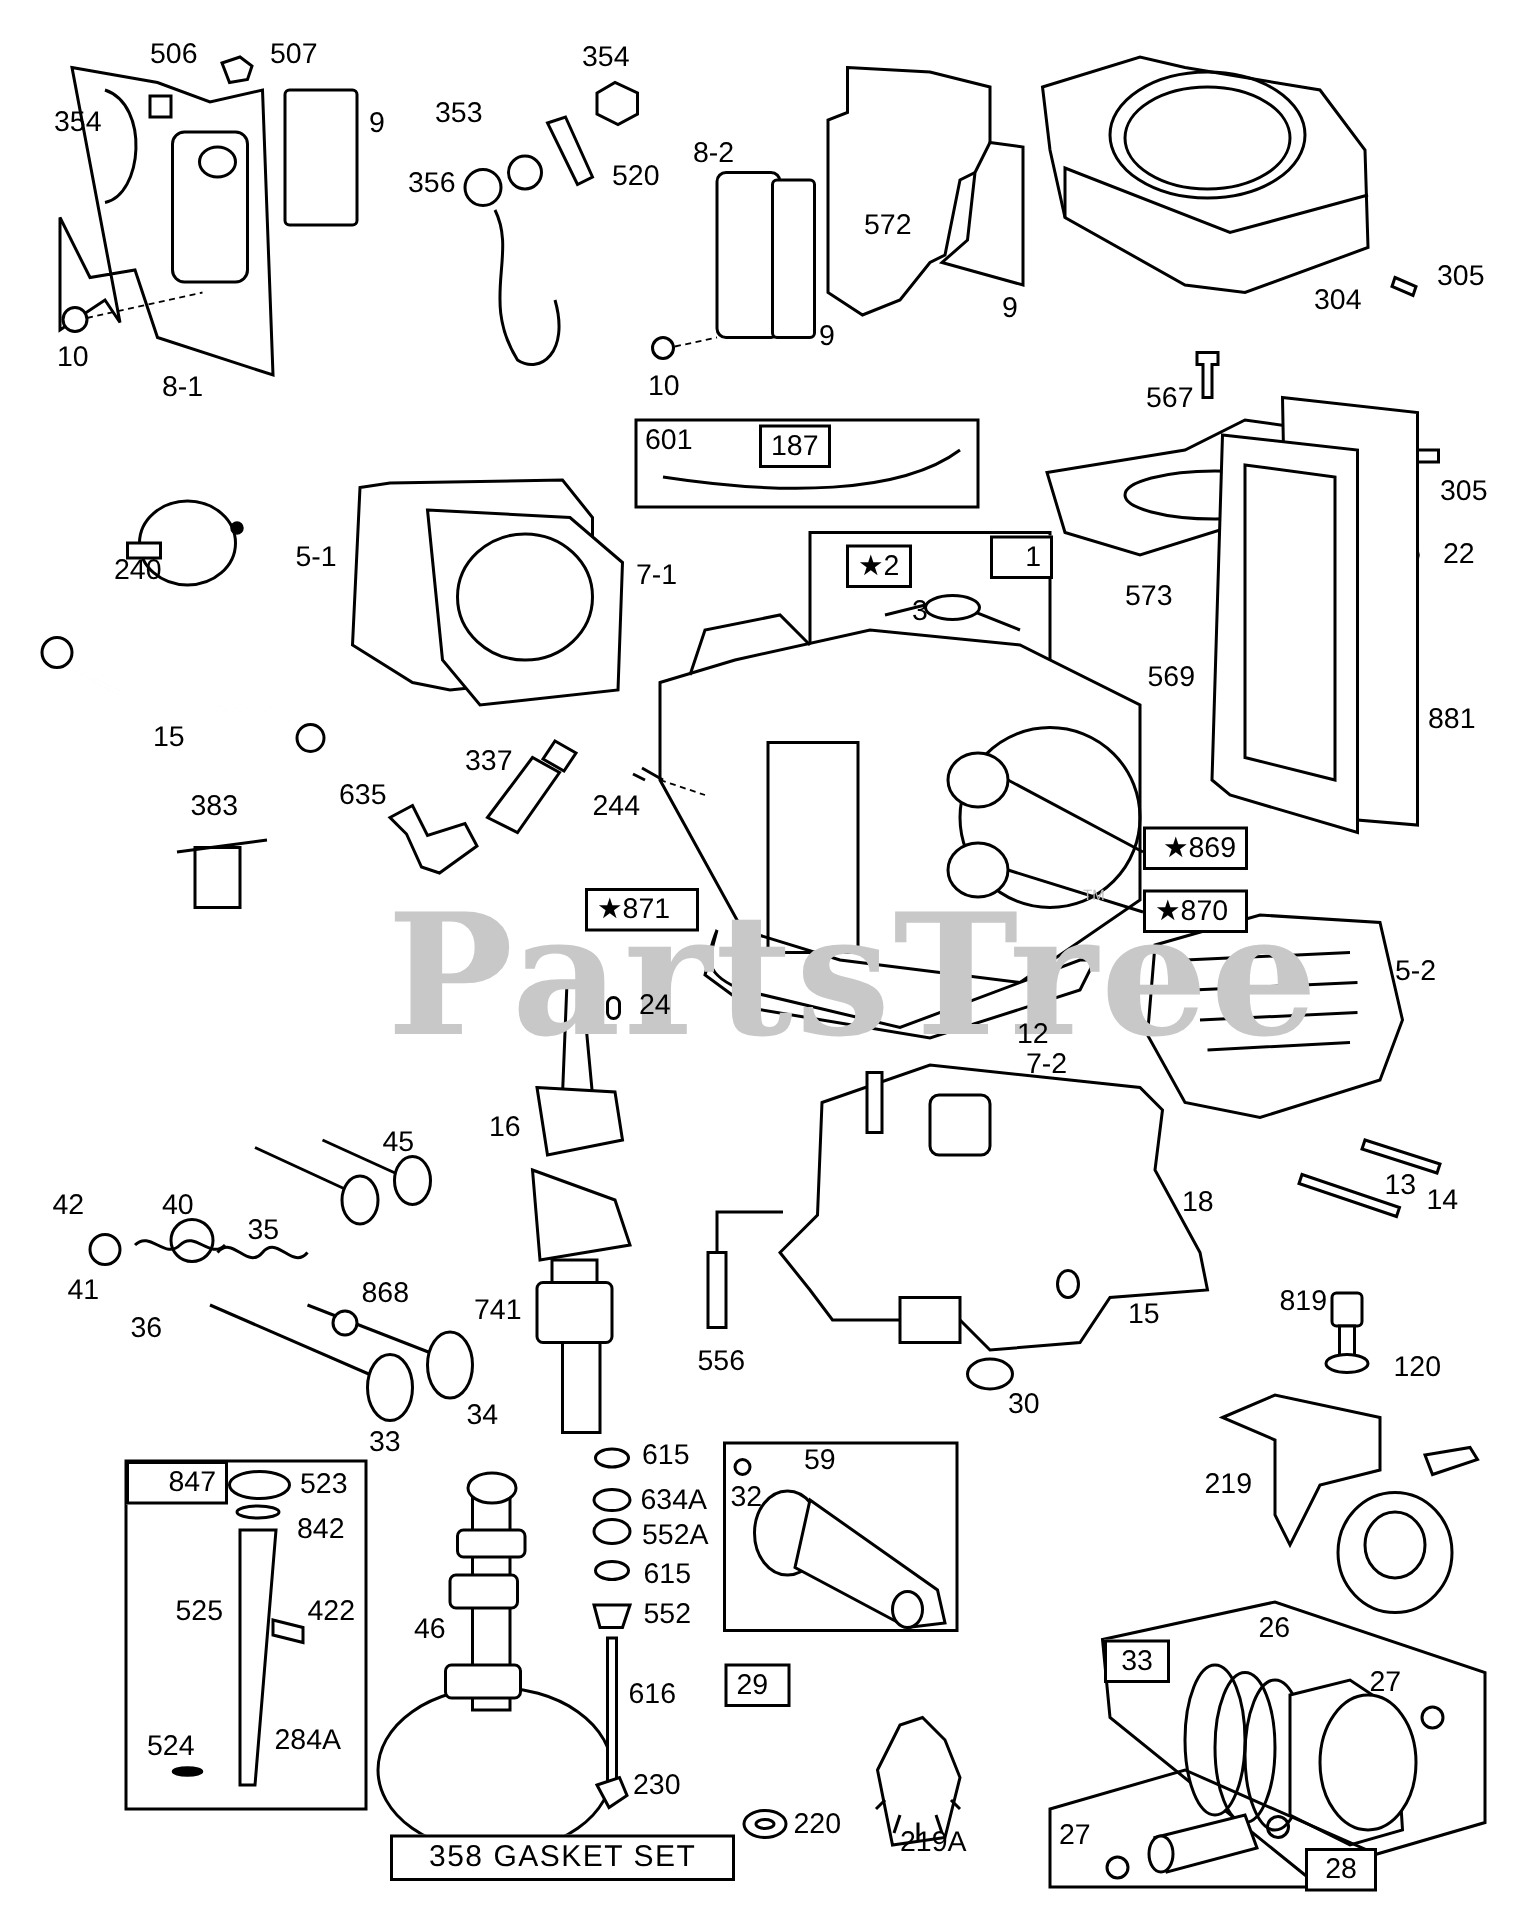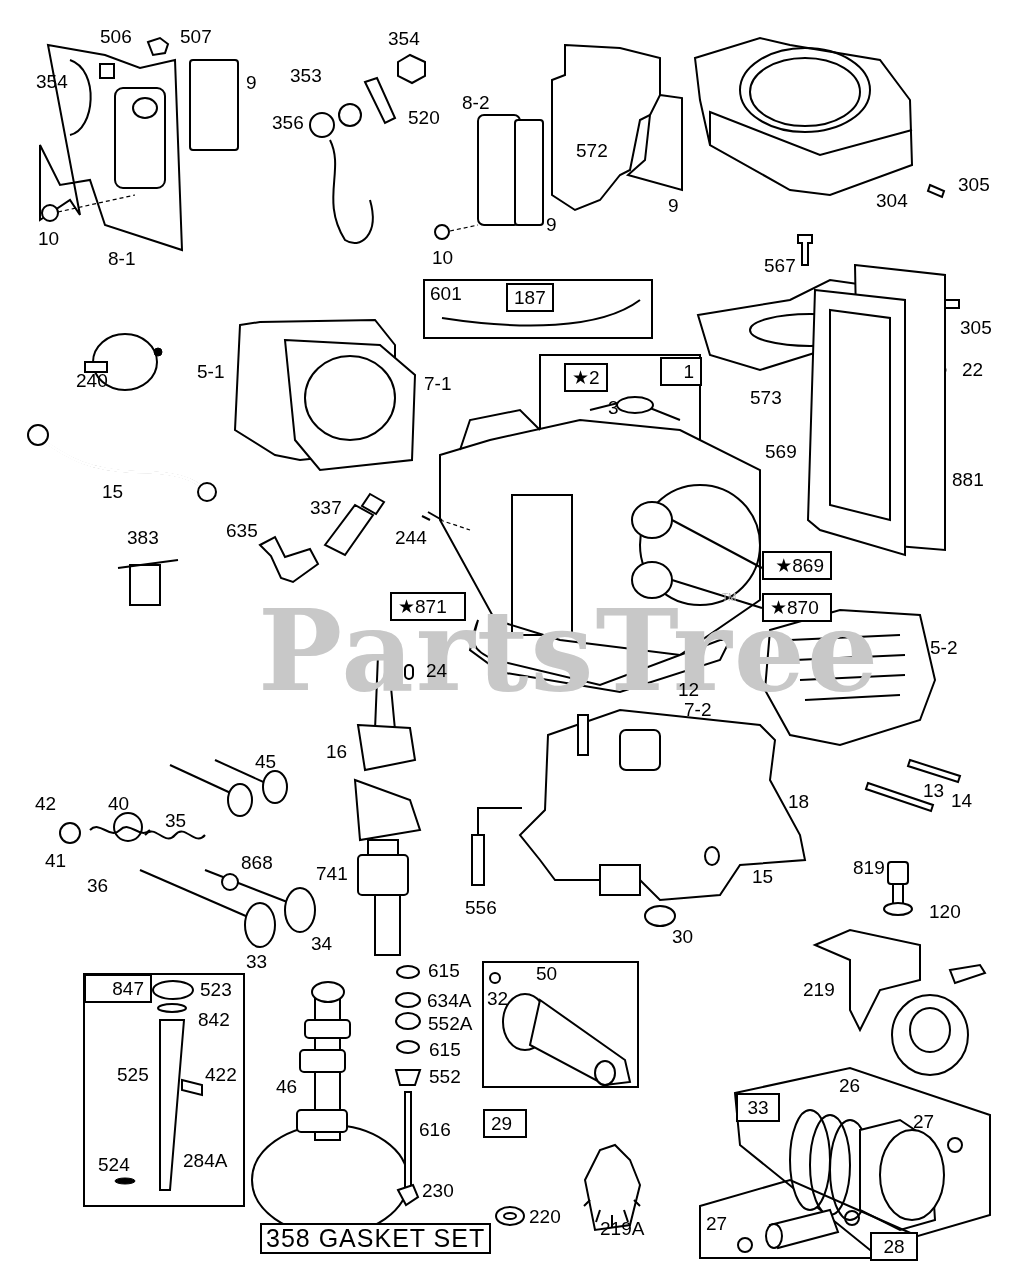--- a/index.html
+++ b/index.html
@@ -305,33 +305,33 @@
 <div class="lbl" style="left:98px;top:1155px">524</div>
 <div class="lbl" style="left:183px;top:1151px">284A</div>
 <div class="lbl" style="left:276px;top:1077px">46</div>
 <div class="lbl" style="left:428px;top:961px">615</div>
 <div class="lbl" style="left:427px;top:991px">634A</div>
 <div class="lbl" style="left:428px;top:1014px">552A</div>
 <div class="lbl" style="left:429px;top:1040px">615</div>
 <div class="lbl" style="left:429px;top:1067px">552</div>
 <div class="lbl" style="left:419px;top:1120px">616</div>
 <div class="lbl" style="left:422px;top:1181px">230</div>
-<div class="lbl" style="left:536px;top:964px">50</div>
+<div class="lbl" style="left:536px;top:964px">59</div>
 <div class="lbl" style="left:487px;top:989px">32</div>
 <div class="lbl" style="left:803px;top:980px">219</div>
 <div class="lbl" style="left:839px;top:1076px">26</div>
 <div class="lbl" style="left:913px;top:1112px">27</div>
 <div class="lbl" style="left:706px;top:1214px">27</div>
 <div class="lbl" style="left:529px;top:1207px">220</div>
 <div class="lbl" style="left:600px;top:1219px">219A</div>
 
 <div class="box" style="left:424px;top:281px;border:none;background:transparent">601</div>
 <div class="box" style="left:506px;top:283px">187</div>
 <div class="box" style="left:564px;top:363px">★2</div>
 <div class="box" style="left:660px;top:357px;width:26px;text-align:right">1</div>
 <div class="box" style="left:762px;top:551px;width:54px;text-align:right">★869</div>
 <div class="box" style="left:762px;top:593px;width:54px;">★870</div>
 <div class="box" style="left:390px;top:592px;width:60px">★871</div>
 <div class="box" style="left:84px;top:974px;width:52px;text-align:right">847</div>
 <div class="box" style="left:483px;top:1109px;width:28px;text-align:left">29</div>
 <div class="box" style="left:736px;top:1093px;width:28px;text-align:center">33</div>
 <div class="box" style="left:870px;top:1232px;width:32px;text-align:center">28</div>
-<div class="box" style="left:260px;top:1223px;padding:4px 4px;font-size:25px;letter-spacing:1px">358  GASKET SET</div>
+<div class="box" style="left:260px;top:1223px;padding:4px 24px;font-size:20px;letter-spacing:1px">358  GASKET SET</div>
 
 </body></html>

